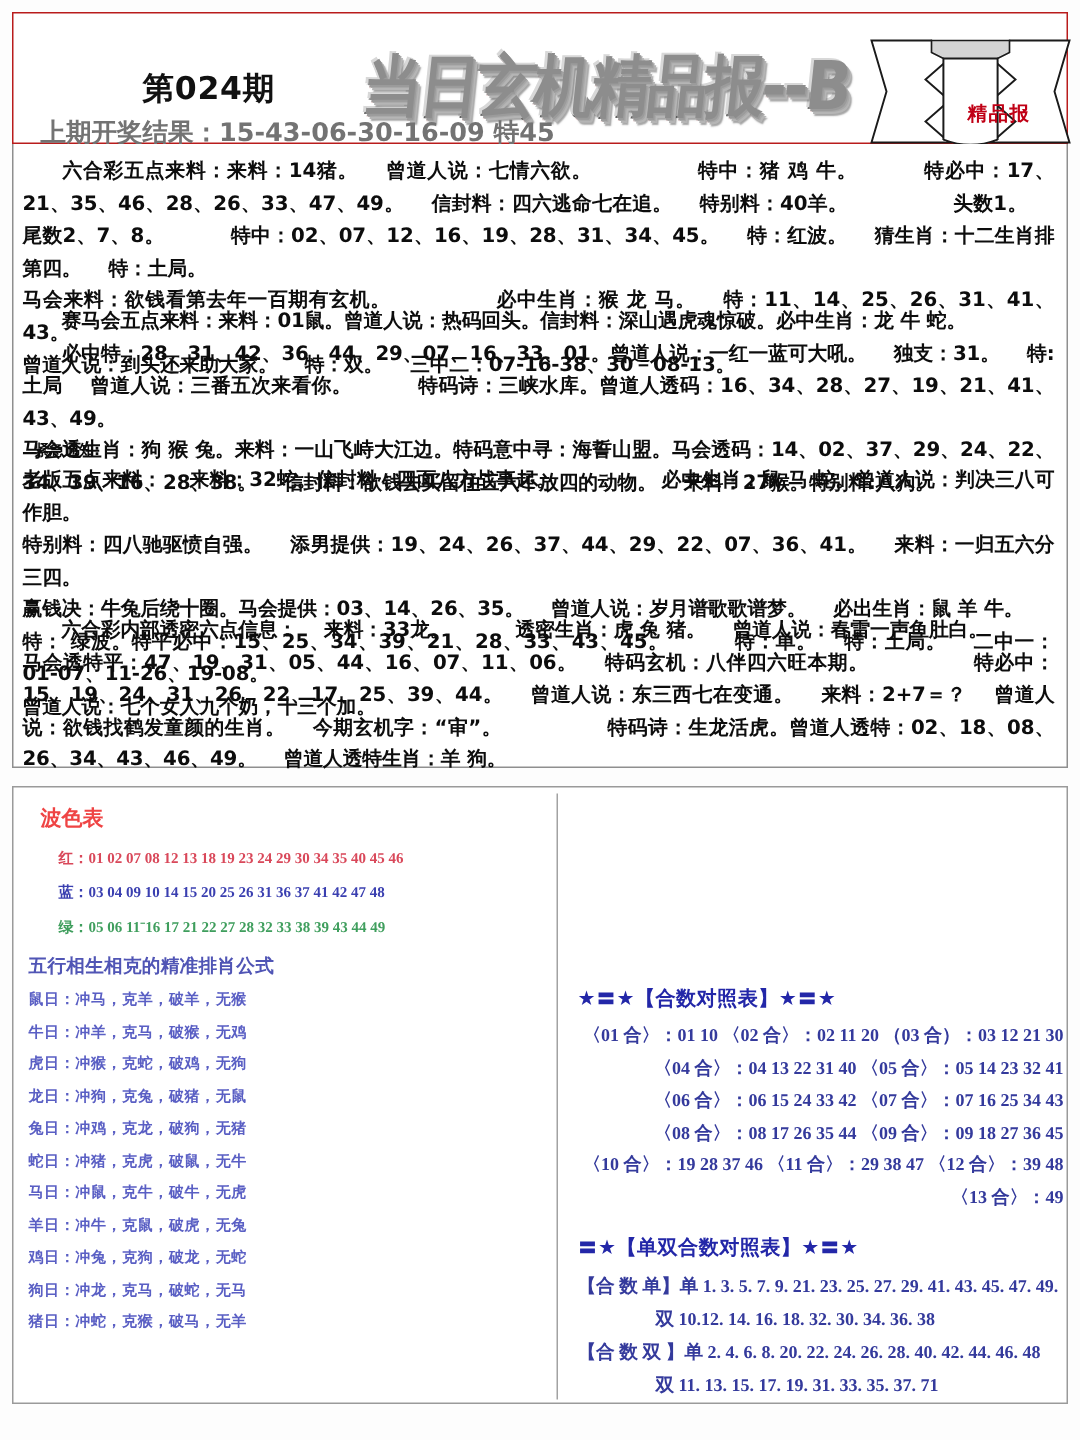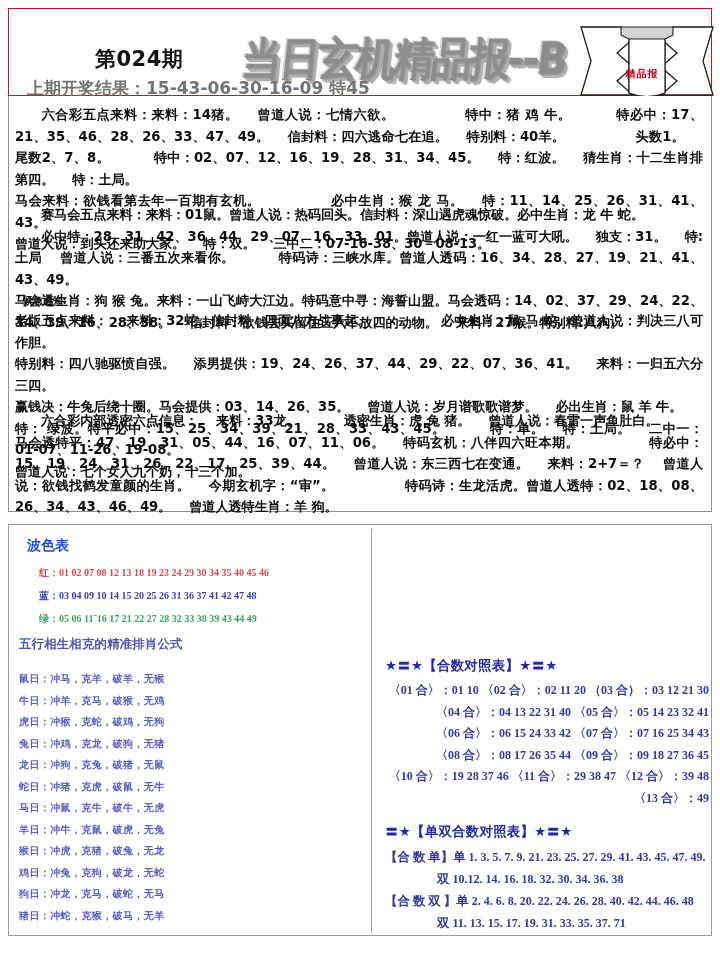--- a/index.html
+++ b/index.html
@@ -59,22 +59,22 @@
     letter-spacing:-2px;
     transform:skewX(-6deg) scaleY(1.12) translate(2px,2px);
     color:rgba(150,40,40,.18);
     pointer-events:none;
   }
 
   
   .ribbon{position:absolute;left:568px;top:14px;width:140px;height:78px;}
   .ribbon svg{display:block;}
   .ribbon-label{
-    position:absolute;left:32px;top:44px;width:66px;text-align:center;
-    font-size:10px;font-weight:700;color:#c00015;letter-spacing:1px;
+    position:absolute;left:56px;top:44px;width:66px;text-align:center;
+    font-size:13px;font-weight:700;color:#c00015;letter-spacing:1px;
     font-family:"DejaVu Sans","Liberation Sans",sans-serif;
   }
 
   
   .block{
     position:absolute;left:0;right:0;
     padding:0 8px 0 6px;
     font-size:13.2px;
     line-height:21.5px;
     color:#0d0d0d;
@@ -96,37 +96,37 @@
 
   
   .divider-v{
     position:absolute;left:362px;top:4px;width:1px;height:404px;
     background:#a2a2a2;
   }
   .lowleft{position:absolute;left:10px;top:6px;width:346px;}
   .lowright{position:absolute;left:376px;top:6px;width:324px;}
 
   .bose-title{
-    font-size:14px;font-weight:700;color:#1d4ed8;margin:6px 0 6px 8px;
+    font-size:14px;font-weight:700;color:#ef4444;margin:6px 0 6px 8px;
     font-family:"DejaVu Sans","Liberation Sans",sans-serif;
   }
   .bose-row{
     font-size:10px;line-height:23px;white-space:nowrap;
     font-family:"Liberation Serif","DejaVu Serif",serif;
     font-weight:600;
     margin-left:20px;
   }
   .bose-row .lbl{font-weight:700;}
   .c-red{color:#d9485a;}
   .c-blue{color:#3a3fb0;}
   .c-green{color:#3f9e5d;}
 
   .formula-title{
     font-size:12.4px;font-weight:700;color:#5055b5;
-    margin-top:6px;margin-bottom:15px;letter-spacing:.2px;
+    margin-top:6px;margin-bottom:3px;letter-spacing:.2px;
     font-family:"DejaVu Sans","Liberation Sans",sans-serif;
   }
   .zodiac-row{
     font-size:10px;line-height:21.5px;color:#5a5fc4;font-weight:700;
     white-space:nowrap;letter-spacing:.4px;
     font-family:"DejaVu Sans","Liberation Sans",sans-serif;
   }
 
   .rt-heading{
     font-size:13.4px;font-weight:700;color:#2327a8;margin-bottom:5px;
@@ -216,26 +216,25 @@
       </div>
       <div class="bose-row">
         <span class="lbl c-green">绿：</span><span class="c-green">05 06 11ˉ16 17 21 22 27 28 32 33 38 39 43 44 49</span>
       </div>
 
       <div class="formula-title">五行相生相克的精准排肖公式</div>
 
       <div class="zodiac-row">鼠日：冲马，克羊，破羊，无猴</div>
       <div class="zodiac-row">牛日：冲羊，克马，破猴，无鸡</div>
       <div class="zodiac-row">虎日：冲猴，克蛇，破鸡，无狗</div>
+      <div class="zodiac-row">龙日：冲狗，克兔，破猪，无鼠</div>
       <div class="zodiac-row">兔日：冲鸡，克龙，破狗，无猪</div>
-      <div class="zodiac-row">龙日：冲狗，克兔，破猪，无鼠</div>
       <div class="zodiac-row">蛇日：冲猪，克虎，破鼠，无牛</div>
       <div class="zodiac-row">马日：冲鼠，克牛，破牛，无虎</div>
       <div class="zodiac-row">羊日：冲牛，克鼠，破虎，无兔</div>
-      <div class="zodiac-row">猴日：冲虎，克猪，破兔，无龙</div>
       <div class="zodiac-row">鸡日：冲兔，克狗，破龙，无蛇</div>
       <div class="zodiac-row">狗日：冲龙，克马，破蛇，无马</div>
       <div class="zodiac-row">猪日：冲蛇，克猴，破马，无羊</div>
     </div>
 
     <div class="lowright">
 
       <div id="heTable">
         <div class="rt-heading">★〓★【合数对照表】★〓★</div>
         <div class="hs-row">〈01 合〉：01 10  〈02 合〉：02 11 20  （03 合）：03 12 21 30</div>

